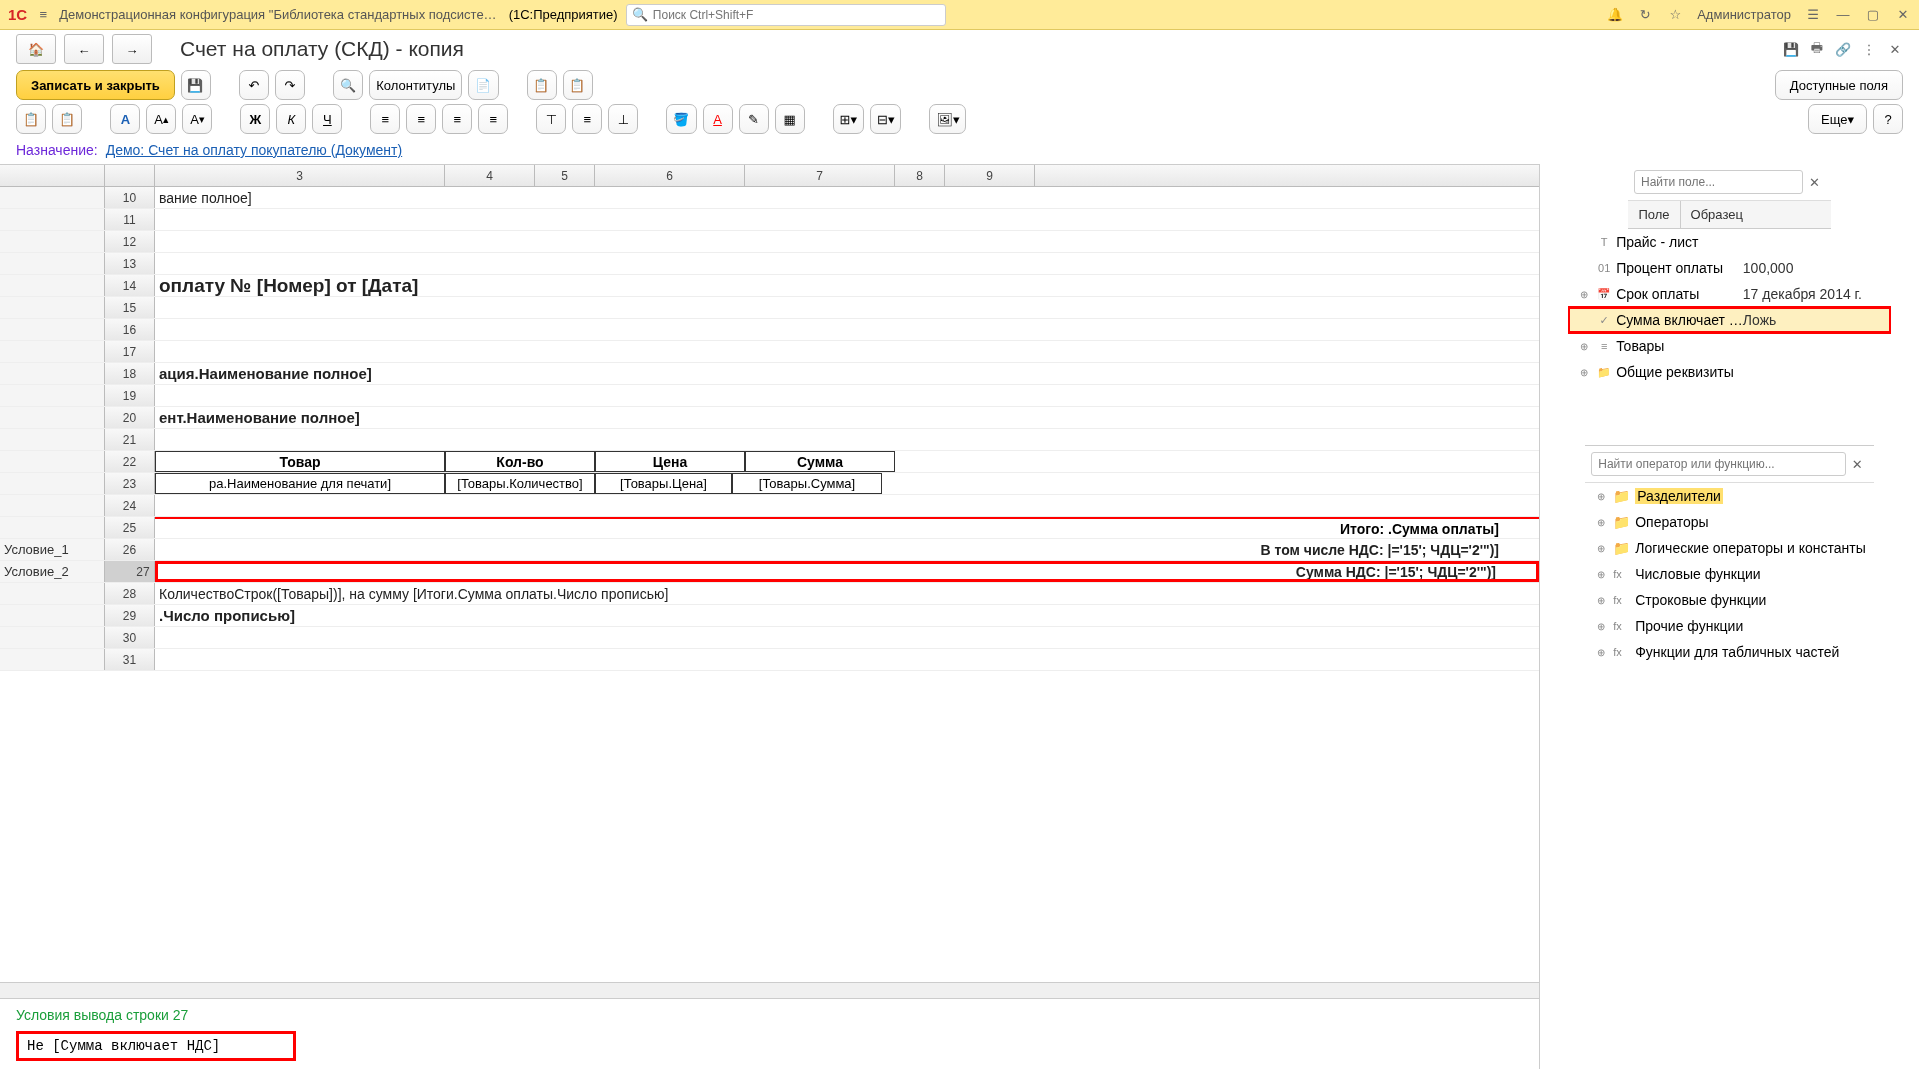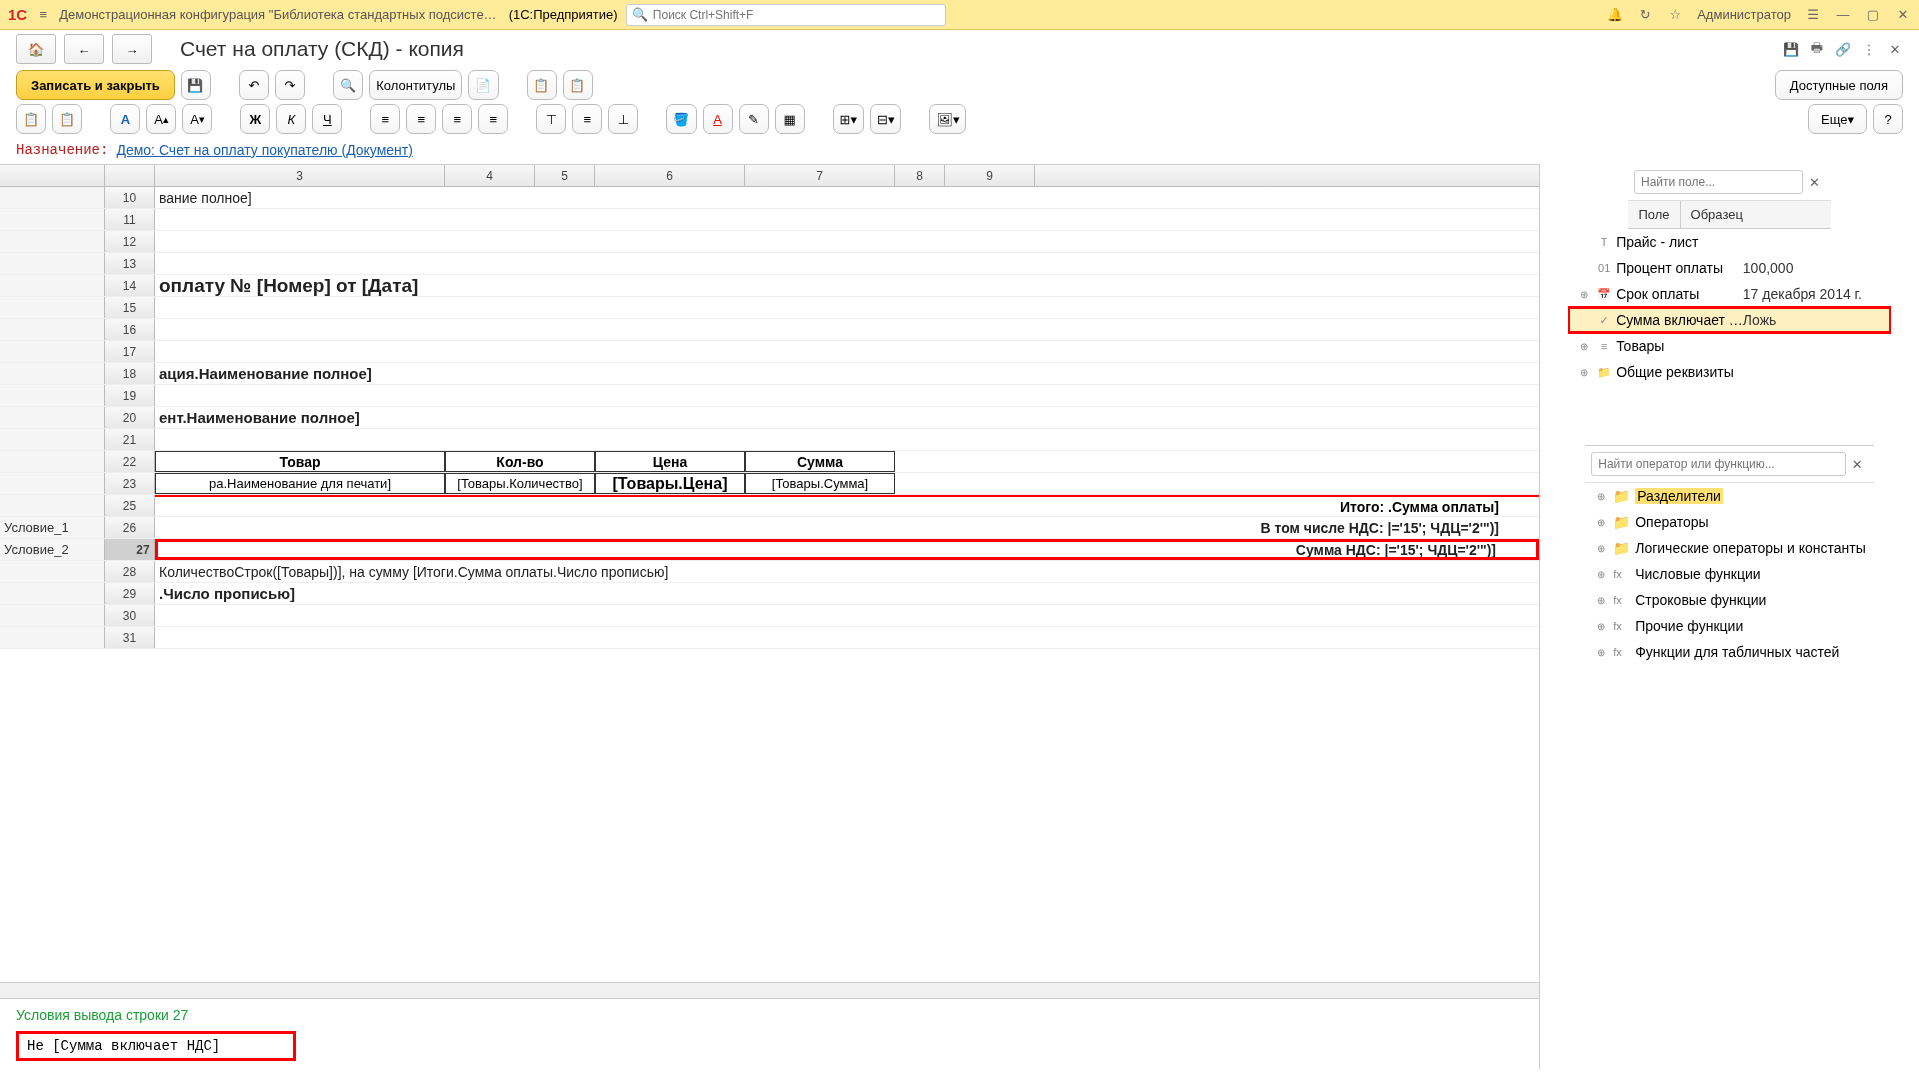--- a/index.html
+++ b/index.html
@@ -24,21 +24,21 @@
 .nav-right { margin-left:auto; display:flex; gap:10px; align-items:center; }
 
 
 .toolbar { display: flex; align-items: center; padding: 2px 16px; gap: 6px; flex-wrap: wrap; }
 .tb-btn { height: 30px; min-width: 30px; border: 1px solid #bbb; border-radius: 7px; background: linear-gradient(#fff,#f5f5f5); display:flex; align-items:center; justify-content:center; cursor:pointer; padding: 0 6px; font-size:13px; }
 .tb-btn.primary { background: linear-gradient(#ffe070,#ffd040); border-color: #c0a020; font-weight: bold; padding: 0 14px; }
 .tb-sep { width: 16px; }
 .tb-right { margin-left: auto; display:flex; gap:6px; }
 
 .assign-row { padding: 6px 16px; font-size: 14px; display:flex; gap:8px; }
-.assign-label { color: #b91c1c; font-family: Liberation Mono, monospace; }
+.assign-label { color: #6d28d9; }
 .assign-link { color: #1a5fb4; text-decoration: underline; cursor:pointer; }
 
 
 .main { display: flex; height: calc(100vh - 30px - 38px - 38px - 38px - 30px); }
 .sheet-area { flex: 1; display: flex; flex-direction: column; border-top: 1px solid #ccc; overflow:hidden; }
 .right-panel { width: 380px; border-left: 1px solid #ccc; display:flex; flex-direction:column;align-items:center; }
 
 
 .sheet-header { display:flex; height: 22px; background: linear-gradient(#f8f8f8,#e8e8e8); border-bottom: 1px solid #bbb; font-size:12px; color:#444; }
 .corner-cell { width: 105px; border-right: 1px solid #bbb; }
@@ -46,21 +46,21 @@
 .col-head { border-right: 1px solid #bbb; display:flex; align-items:center; justify-content:center; background: linear-gradient(#f8f8f8,#e8e8e8); }
 .sheet-body { flex:1; overflow:auto; position:relative; }
 .sheet-row { display:flex; height: 22px; border-bottom: 1px solid #eee; }
 .row-label { width: 105px; border-right: 1px solid #bbb; background:#f5f5f5; font-size: 13px; color:#333; padding:2px 4px; display:flex; align-items:center; }
 .row-num { width: 50px; border-right: 1px solid #bbb; background: linear-gradient(#f8f8f8,#e8e8e8); text-align:center; font-size:12px; color:#444; display:flex; align-items:center; justify-content:center; }
 .cell-content { flex:1; padding:0 4px; display:flex; align-items:center; font-size:14px; color:#222; overflow:hidden; white-space:nowrap; }
 .cell-bold { font-weight:bold; font-size:19px; }
 .cell-mid { font-weight:bold; font-size:15px; }
 .total-row { color:#000; font-weight:bold; justify-content:flex-end; padding-right:40px; border-top:2px solid red; }
 .red-box { border: 3px solid red; }
-.highlight-row .row-num { background: #d0d0d0; font-weight:bold;padding-left:27px; }
+.highlight-row .row-num { background: #d0d0d0; font-weight:normal;padding-left:27px; }
 
 .table-header-cells { display:flex; flex:1; }
 .th-cell { border:1px solid #333; text-align:center; font-weight:bold; font-size:14px; display:flex; align-items:center; justify-content:center; }
 
 .scrollbar-h { height: 16px; background:#f0f0f0; border-top:1px solid #ccc; }
 
 
 .cond-area { border-top:1px solid #ccc; padding: 8px 16px; }
 .cond-title { color: #1a9e3a; font-size: 14px; margin-bottom: 8px; }
 .cond-box { border: 3px solid red; padding: 4px 8px; font-family: 'Courier New', monospace; font-size: 14px; width: 280px; }
@@ -285,25 +285,30 @@
           <div class="th-cell" style="width:150px">Сумма</div>
         </div>
       </div>
 
       <div class="sheet-row">
         <div class="row-label"></div>
         <div class="row-num">23</div>
         <div class="table-header-cells">
           <div class="th-cell" style="width:290px;font-weight:normal;font-size:13px">ра.Наименование для печати]</div>
           <div class="th-cell" style="width:150px;font-weight:normal;font-size:13px">[Товары.Количество]</div>
-          <div class="th-cell" style="width:150px;font-weight:bold;font-size:16px">[Товары.Цена]</div>
+          <div class="th-cell" style="width:137px;font-weight:normal;font-size:13px">[Товары.Цена]</div>
           <div class="th-cell" style="width:150px;font-weight:normal;font-size:13px">[Товары.Сумма]</div>
         </div>
       </div>
 
+      <div class="sheet-row">
+        <div class="row-label"></div>
+        <div class="row-num">24</div>
+        <div class="cell-content"></div>
+      </div>
 
       <div class="sheet-row">
         <div class="row-label"></div>
         <div class="row-num">25</div>
         <div class="cell-content total-row">Итого: .Сумма оплаты]</div>
       </div>
 
       <div class="sheet-row">
         <div class="row-label">Условие_1</div>
         <div class="row-num">26</div>

